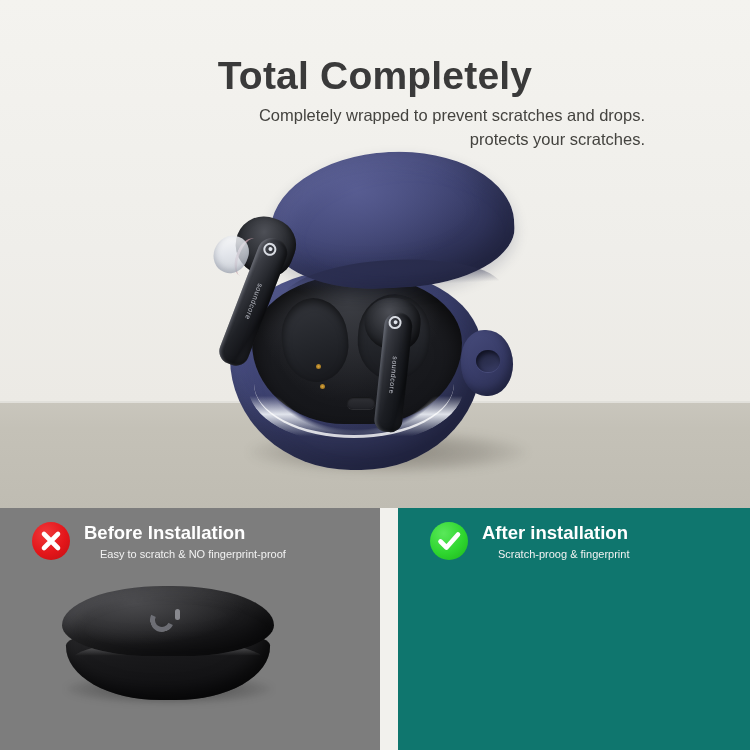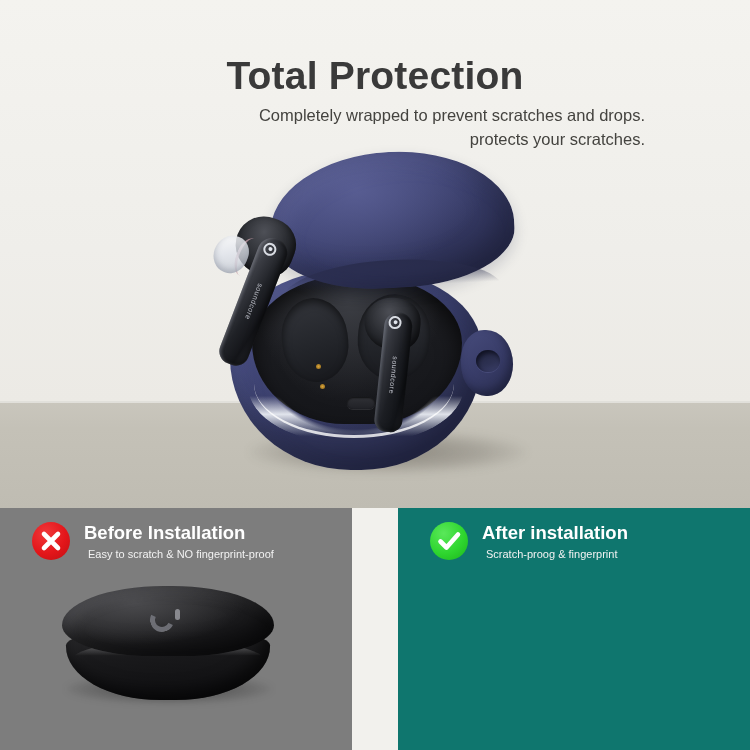--- a/index.html
+++ b/index.html
@@ -123,31 +123,31 @@
   .bud-r .stem{position:absolute;left:12px;top:14px;width:28px;height:120px;
     border-radius:14px 14px 12px 12px;
     background:linear-gradient(100deg,#555861 0%,#35373e 24%,#1c1e23 54%,#121418 80%,#282a30 100%);
     box-shadow:inset 2px 0 3px rgba(195,200,215,.26), inset -3px 0 6px rgba(0,0,0,.6);}
   .bud-r .head{position:absolute;left:-8px;top:0px;width:56px;height:52px;
     border-radius:52% 48% 44% 56%;
     background:radial-gradient(ellipse at 42% 28%,#4b4d54 0%,#292b30 48%,#111216 100%);
     box-shadow:inset -3px -3px 8px rgba(0,0,0,.6);}
 
   
-  .panel{position:absolute;top:508px;height:242px;overflow:hidden;}
+  .panel{position:absolute;top:508px;height:242px;overflow:hidden;padding-left:28px;}
   .panel-left{left:0;width:352px;background:#7d7d7d;}
   .panel-right{left:398px;width:352px;background:#0f766e;}
 
   .badge{position:absolute;left:32px;top:14px;width:38px;height:38px;border-radius:50%;}
   .badge.bad{background:radial-gradient(circle at 36% 30%,#f0383a 0%,#e3161a 55%,#c00f13 100%);}
   .badge.good{background:radial-gradient(circle at 36% 30%,#5ae85a 0%,#2fd62f 55%,#1bb41b 100%);}
   .badge svg{position:absolute;left:0;top:0;}
 
   .pl-title{position:absolute;left:84px;top:14px;font-size:18.5px;font-weight:bold;color:#ffffff;}
-  .pl-sub{position:absolute;left:88px;top:40px;font-size:11px;color:#f2f2f2;}
+  .pl-sub{position:absolute;left:100px;top:40px;font-size:11px;color:#f2f2f2;}
 
   
   .case-black{position:absolute;left:58px;top:78px;width:222px;height:116px;}
   .cb-shadow{position:absolute;left:8px;top:88px;width:206px;height:30px;
     background:radial-gradient(ellipse at 50% 50%,rgba(30,30,30,.55) 0%,rgba(30,30,30,.22) 52%,rgba(30,30,30,0) 76%);
     border-radius:50%;filter:blur(3px);}
   .cb-bottom{position:absolute;left:8px;top:42px;width:204px;height:72px;
     border-radius:46% 46% 46% 46%/24% 24% 74% 74%;
     background:linear-gradient(175deg,#2b2b2d 0%,#19191b 40%,#0d0d0f 100%);
     box-shadow:inset -8px -8px 16px rgba(0,0,0,.6);}
@@ -170,21 +170,21 @@
 </style>
 </head>
 <body>
 
 <div id="stage">
 
   <section class="hero">
     <div class="hero-wall"></div>
     <div class="hero-table"></div>
 
-    <h1 class="hero-title">Total Protection</h1>
+    <h1 class="hero-title">Total Completely</h1>
     <p class="hero-sub">
       <span>Completely wrapped to prevent scratches and drops.</span><br>
       <span>protects your scratches.</span>
     </p>
 
     <div class="prod">
       <div class="shadow-main"></div>
 
       <div class="case-body"></div>
       <div class="loop"></div>

